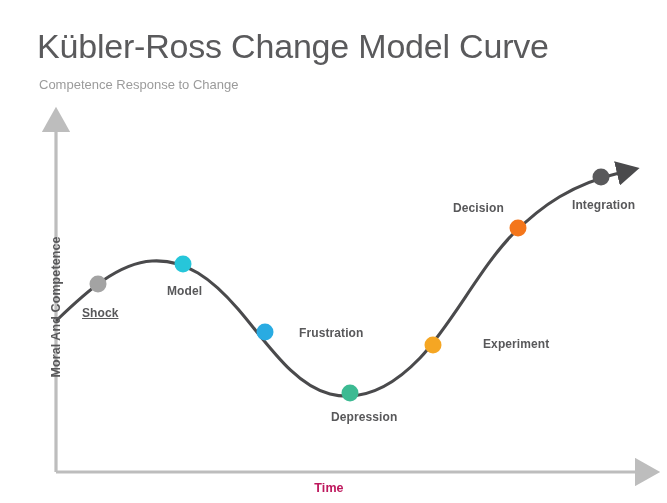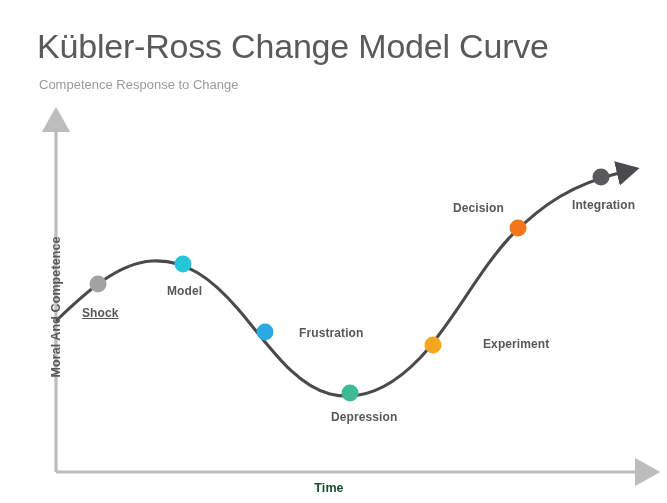--- a/index.html
+++ b/index.html
@@ -64,21 +64,21 @@
     white-space: nowrap;
   }
   .axis-label-x {
     position: absolute;
     left: 0;
     top: 481px;
     width: 658px;
     text-align: center;
     font-size: 12.5px;
     font-weight: bold;
-    color: #14532d;
+    color: #be185d;
     letter-spacing: 0.1px;
   }
   .pt-label {
     position: absolute;
     font-size: 12px;
     font-weight: bold;
     color: #58585a;
     white-space: nowrap;
     letter-spacing: 0.1px;
     padding-left: 6px;

